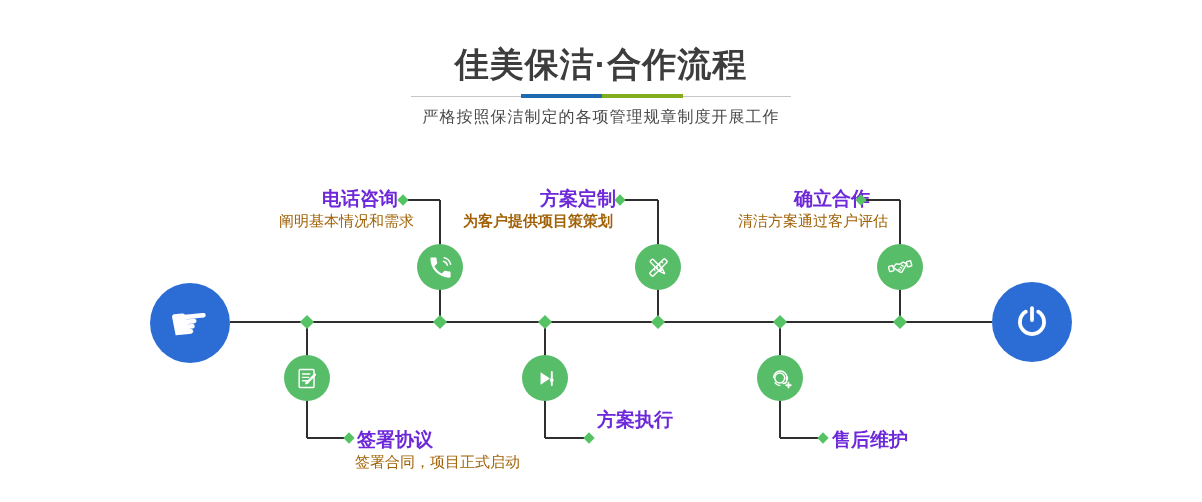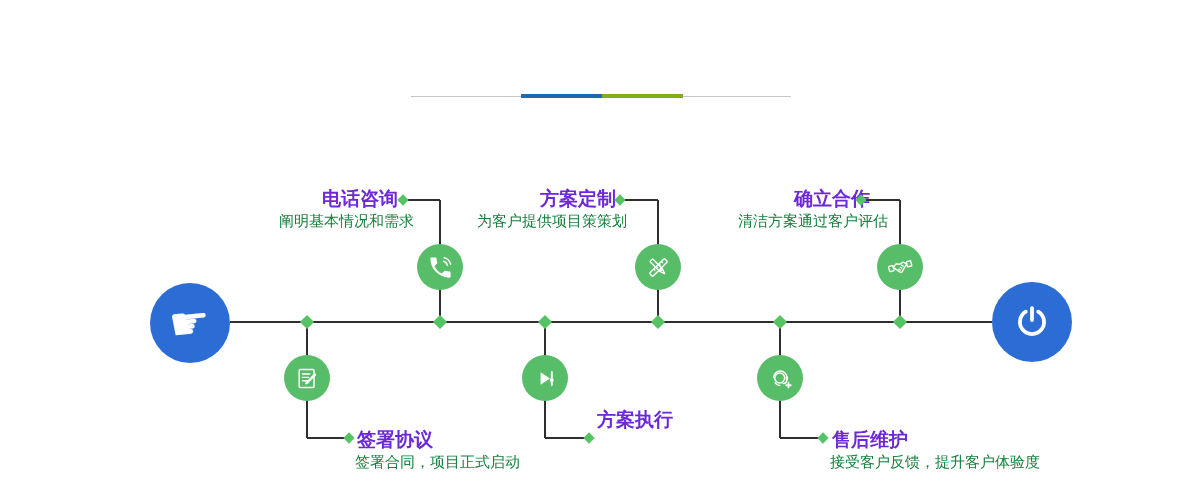--- a/index.html
+++ b/index.html
@@ -52,39 +52,41 @@
   .ep-end{left:992px;top:282px;}
   .pointer-glyph{font-size:46px;line-height:1;transform:rotate(-6deg);font-family:"DejaVu Sans",sans-serif;}
   .node{
     position:absolute;width:46px;height:46px;border-radius:50%;background:#58bd68;
     display:flex;align-items:center;justify-content:center;z-index:2;
   }
   .n1{left:417px;top:244px;} .n2{left:635px;top:244px;} .n3{left:877px;top:244px;}
   .n4{left:284px;top:355px;} .n5{left:522px;top:355px;} .n6{left:757px;top:355px;}
   
   .step-title{position:absolute;font-size:19px;font-weight:bold;color:#6d28d9;white-space:nowrap;z-index:2;}
-  .step-desc{position:absolute;font-size:15px;color:#15803d;white-space:nowrap;z-index:2;}
+  .step-desc{position:absolute;font-size:15px;color:#a16207;white-space:nowrap;z-index:2;}
   .t1{right:804px;top:186px;} .dd1{right:788px;top:212px;}
-  .t2{right:586px;top:186px;} .dd2{right:575px;top:212px;}
+  .t2{right:586px;top:186px;} .dd2{right:589px;top:212px;font-weight:bold;}
   .t3{right:332px;top:186px;} .dd3{right:314px;top:212px;}
   .t4{left:357px;top:427px;}  .dd4{left:355px;top:453px;text-align:center;}
   .t5{left:597px;top:407px;}  .dd5{left:595px;top:453px;}
   .t6{left:832px;top:427px;}  .dd6{left:830px;top:453px;}
   svg{display:block;}
 </style>
 </head>
 <body>
 
 <div class="canvas">
 
+  <div class="page-title">佳美保洁·合作流程</div>
   <div class="divider-base"></div>
   <div class="divider-accent">
     <div class="blue"></div>
     <div class="green"></div>
   </div>
+  <div class="subtitle">严格按照保洁制定的各项管理规章制度开展工作</div>
 
   <div class="main-line"></div>
   <div class="vline v1"></div>
   <div class="vline v2"></div>
   <div class="vline v3"></div>
   <div class="vline v4"></div>
   <div class="vline v5"></div>
   <div class="vline v6"></div>
   <div class="hline h1"></div>
   <div class="hline h2"></div>
@@ -186,15 +188,14 @@
   <div class="step-desc dd1">阐明基本情况和需求</div>
   <div class="step-title t2">方案定制</div>
   <div class="step-desc dd2">为客户提供项目策策划</div>
   <div class="step-title t3">确立合作</div>
   <div class="step-desc dd3">清洁方案通过客户评估</div>
 
   <div class="step-title t4">签署协议</div>
   <div class="step-desc dd4">签署合同，项目正式启动</div>
   <div class="step-title t5">方案执行</div>
   <div class="step-title t6">售后维护</div>
-  <div class="step-desc dd6">接受客户反馈，提升客户体验度</div>
 
 </div>
 
 </body></html>

